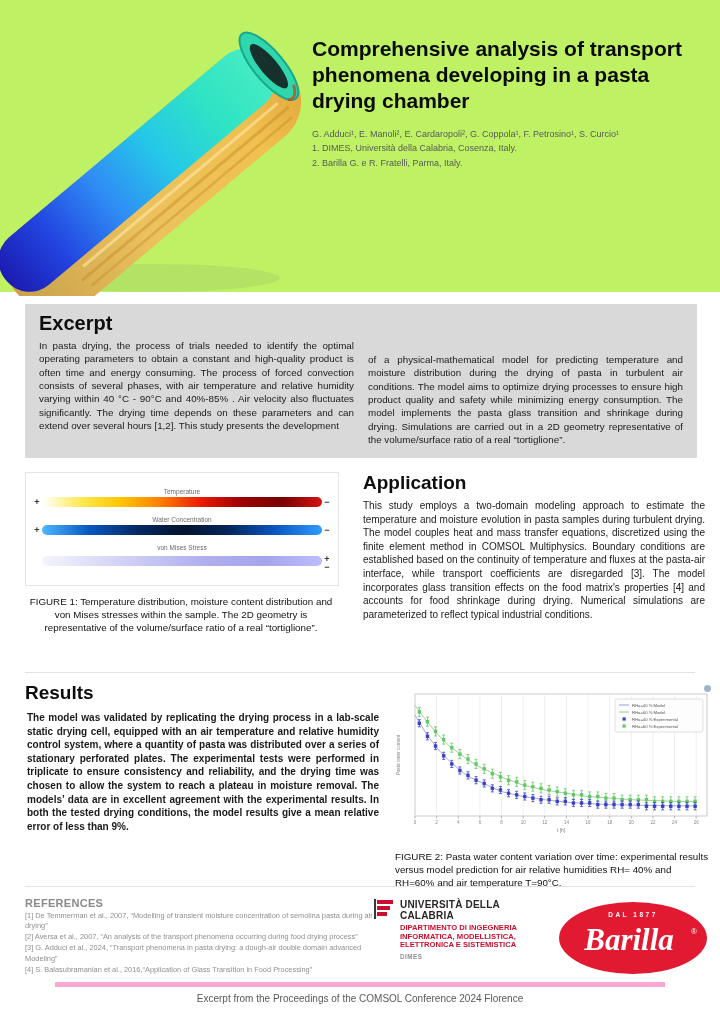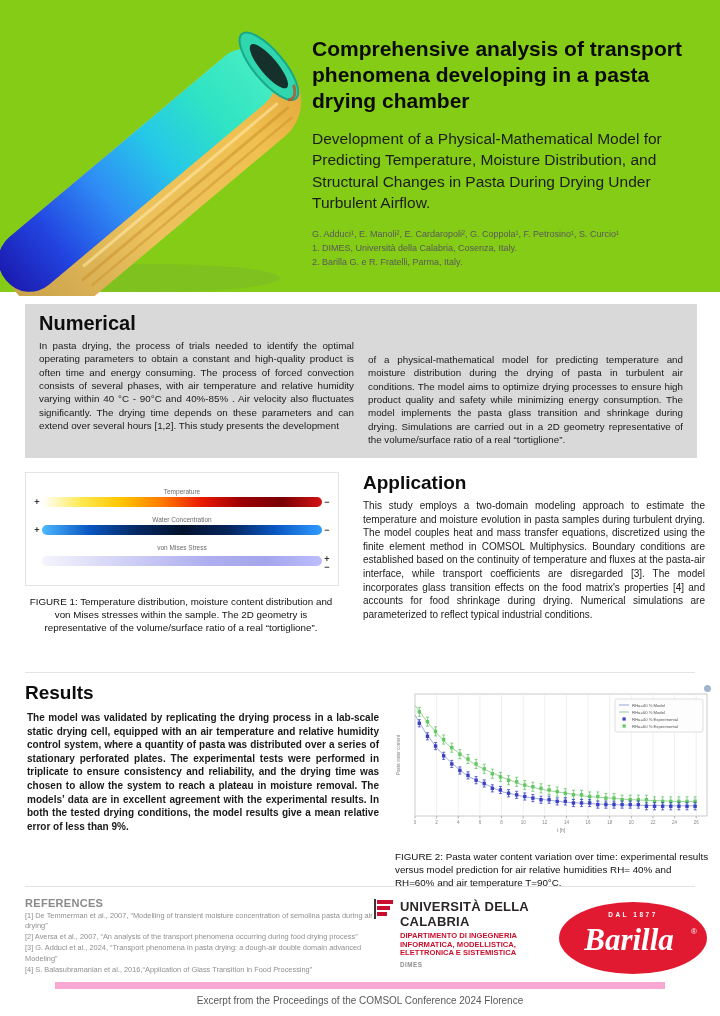--- a/index.html
+++ b/index.html
@@ -1,20 +1,20 @@
 <!DOCTYPE html>
 <html><head>
 <meta charset="utf-8">
 <style>
   html,body{margin:0;padding:0;background:#ffffff;}
   body{width:720px;height:1016px;font-family:"Liberation Sans",sans-serif;color:#1a1a1a;}
   .poster{position:relative;width:720px;height:1016px;background:#ffffff;overflow:hidden;}
 
   
-  .header{position:absolute;left:0;top:0;width:720px;height:292px;background:#84cc16;}
+  .header{position:absolute;left:0;top:0;width:720px;height:292px;background:#bef264;}
   .pasta-svg{position:absolute;left:0;top:6px;}
   .title-block{position:absolute;left:312px;top:36px;width:396px;}
   .title{margin:0;font-size:21px;line-height:1.24;font-weight:700;color:#0a0a0a;}
   .subtitle{margin:14px 0 0 0;font-size:15.5px;line-height:1.38;font-weight:400;color:#1c1c1c;}
   .authors{margin:13px 0 0 0;font-size:9px;line-height:1.6;color:#595959;}
   .affil{margin:0;font-size:9px;line-height:1.6;color:#595959;}
 
   
   .abstract-box{position:absolute;left:25px;top:304px;width:644px;padding:8px 14px 12px 14px;background:#d9d9d9;}
   .abstract-box h2{margin:0 0 4px 0;font-size:20px;font-weight:700;color:#0d0d0d;}
@@ -53,27 +53,27 @@
 
   
   .refs-row{position:absolute;left:25px;top:892px;width:680px;display:flex;align-items:flex-end;}
   .refs-col{width:348px;flex:none;}
   .refs-col h3{margin:0 0 2px 0;font-size:11px;font-weight:700;color:#8a8a8a;letter-spacing:.3px;}
   .ref-item{margin:0 0 1px 0;font-size:7.4px;line-height:1.38;color:#8f8f8f;}
   .logos-col{flex:1;display:flex;align-items:flex-start;padding-top:6px;}
   .unical{display:flex;width:172px;flex:none;}
   .unical-flag{flex:none;margin-right:5px;}
   .unical-text{padding-top:1px;}
-  .unical-name{font-size:13px;font-weight:700;color:#2b2626;letter-spacing:.2px;}
+  .unical-name{font-size:10px;font-weight:700;color:#2b2626;letter-spacing:.2px;}
   .unical-dept{margin-top:3px;width:126px;font-size:7.6px;font-weight:700;line-height:1.15;color:#c8102e;text-transform:uppercase;}
   .unical-dimes{margin-top:3px;font-size:6.3px;font-weight:700;color:#8f8f8f;letter-spacing:.5px;}
   .barilla{margin-left:12px;margin-top:2px;}
 
   
-  .footer{position:absolute;left:55px;top:982px;width:610px;border-top:7px solid #f9a8d4;text-align:center;padding-top:6px;font-size:10px;color:#595959;}
+  .footer{position:absolute;left:55px;top:982px;width:610px;border-top:5px solid #f9a8d4;text-align:center;padding-top:6px;font-size:10px;color:#595959;}
 </style>
 </head>
 <body>
 
 <div class="poster">
 
   <header class="header">
     <svg class="pasta-svg" width="345" height="290" viewBox="0 0 345 290">
       <defs>
         <linearGradient id="tubeTop" x1="0" y1="0" x2="1" y2="0">
@@ -98,29 +98,28 @@
         <line x1="14" y1="40" x2="276" y2="40" stroke="#c98f2a" stroke-width="2.5" opacity="0.45"></line>
         <line x1="20" y1="20" x2="274" y2="20" stroke="#ffe9a8" stroke-width="3" opacity="0.6"></line>
         <rect x="-48" y="-50" width="342" height="62" rx="30" fill="url(#tubeTop)"></rect>
         <ellipse cx="291" cy="-14" rx="15" ry="42" fill="#2fd6ae" stroke="#18a88a" stroke-width="2"></ellipse>
         <ellipse cx="291" cy="-14" rx="8.5" ry="28" fill="#16302c"></ellipse>
         <path d="M 284 24 A 15 42 0 0 0 298 16" stroke="#b5542a" stroke-width="3" fill="none" opacity="0.8"></path>
       </g>
     </svg>
     <div class="title-block">
       <h1 class="title">Comprehensive analysis of transport phenomena developing in a pasta drying chamber</h1>
-      <h2 class="subtitle">Development of a Physical-Mathematical Model for Predicting Temperature, Moisture Distribution, and Structural Changes in Pasta During Drying Under Turbulent Airflow.</h2>
       <p class="authors">G. Adduci¹, E. Manoli², E. Cardaropoli², G. Coppola¹, F. Petrosino¹, S. Curcio¹</p>
       <p class="affil">1. DIMES, Università della Calabria, Cosenza, Italy.</p>
       <p class="affil">2. Barilla G. e R. Fratelli, Parma, Italy.</p>
     </div>
   </header>
 
   <section class="abstract-box">
-    <h2>Numerical</h2>
+    <h2>Excerpt</h2>
     <div class="abs-cols">
       <p class="abs-col" style="margin:0">In pasta drying, the process of trials needed to identify the optimal operating parameters to obtain a constant and high-quality product is often time and energy consuming. The process of forced convection consists of several phases, with air temperature and relative humidity varying within 40 °C - 90°C and 40%-85% . Air velocity also fluctuates significantly. The drying time depends on these parameters and can extend over several hours [1,2]. This study presents the development</p>
       <p class="abs-col right" style="margin:0">of a physical-mathematical model for predicting temperature and moisture distribution during the drying of pasta in turbulent air conditions. The model aims to optimize drying processes to ensure high product quality and safety while minimizing energy consumption. The model implements the pasta glass transition and shrinkage during drying. Simulations are carried out in a 2D geometry representative of the volume/surface ratio of a real “tortiglione”.</p>
     </div>
   </section>
 
   <div class="mid-row">
     <div class="fig1-col">
       <div class="fig1-card">
 

